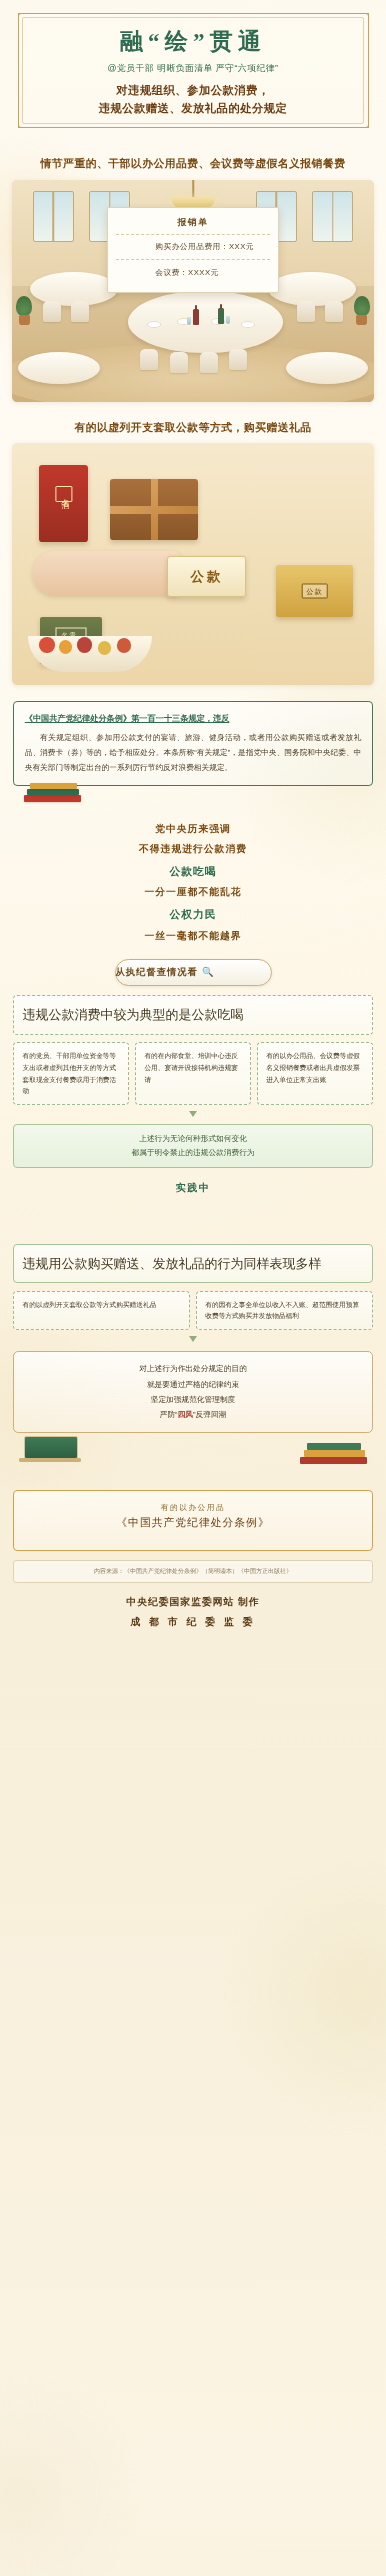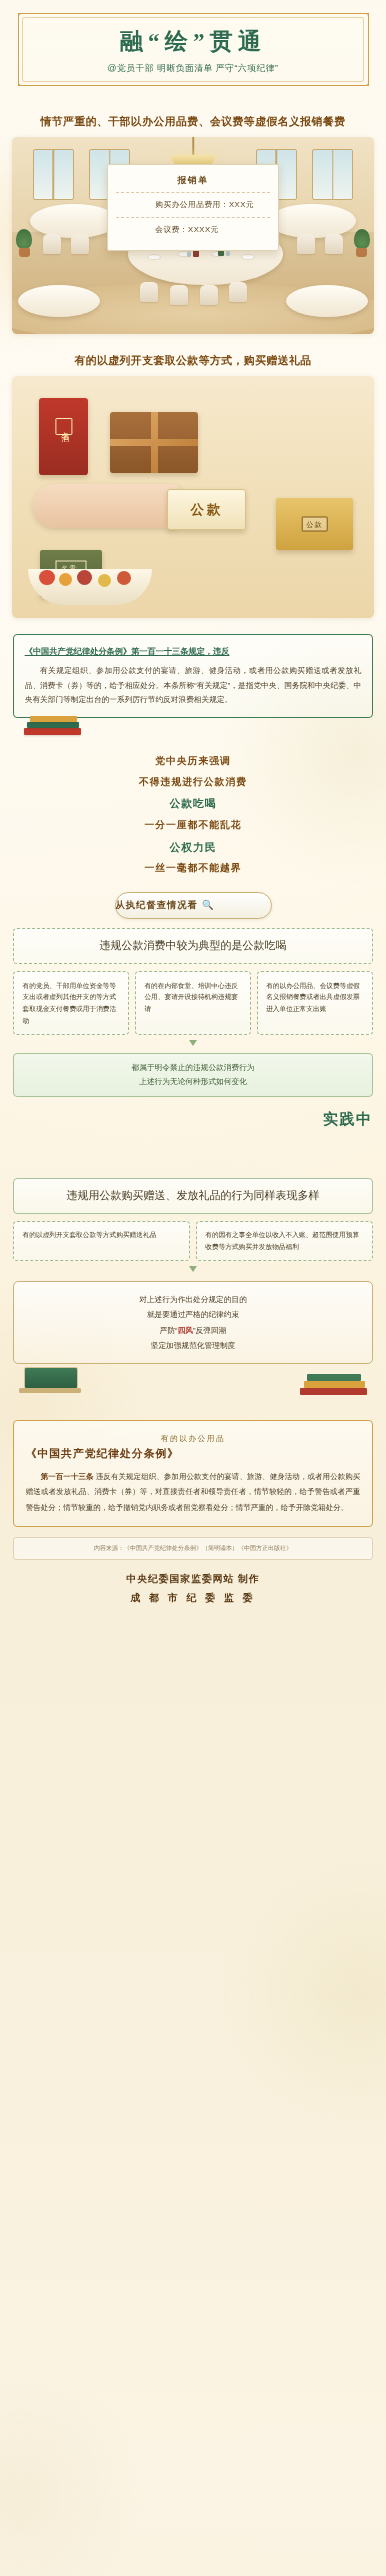--- a/index.html
+++ b/index.html
@@ -90,21 +90,21 @@
     letter-spacing:0.5px;
     margin:17.5px 0 8.2px;
     line-height:1.5;
     padding:0 20.6px;
   }
 
   
   .illus{
     position:relative;
     margin:0 12.4px 5.2px;
-    height:197px;
+    height:222px;
     border-radius:5.2px;
     overflow:hidden;
     background:linear-gradient(180deg,#e9dcc0 0%,#e4d2ae 35%,#dfc79c 60%,#e8d7b4 100%);
     box-shadow:0 1px 5.2px rgba(120,90,40,.12);
   }
   .room-wall{position:absolute;left:0;right:0;top:0;height:48%;
     background:linear-gradient(180deg,#f0e2c4,#e7d3ab);}
   .win{position:absolute;top:11.3px;width:39px;height:49px;border:1.5px solid #c8a96f;border-radius:2.1px;
     background:linear-gradient(180deg,#cfe4e8,#eef4ee);}
   .win:after{content:"";position:absolute;left:50%;top:0;bottom:0;width:1.5px;background:#c8a96f;transform:translateX(-50%);}
@@ -245,40 +245,39 @@
   }
   .pill .mag{margin-left:4.1px;}
 
   
   .flow{margin:3.1px 13.4px 0;}
   .flow-box{
     border:0.5px dashed #9fb98f;
     background:linear-gradient(180deg,rgba(255,255,255,.75),rgba(248,252,244,.5));
     border-radius:4.1px;
     padding:7.2px 8.2px;
-    font-size:11px;
+    font-size:13px;
     line-height:1.8;
     color:#44381f;
-    text-align:center;
   }
   .flow-box.solid{border-style:solid;border-color:#a8c299;}
   .flow-row{display:flex;gap:6.2px;margin-top:7.2px;}
   .flow-row > .flow-box{flex:1;text-align:left;font-size:6.7px;line-height:1.75;}
   .arrow-down{
     width:0;height:0;margin:5.2px auto;
     border-left:4.6px solid transparent;border-right:4.6px solid transparent;
     border-top:6.2px solid #8fae7d;
   }
   .flow-band{
     margin-top:7.2px;border-radius:4.1px;border:0.5px solid #a8c299;
     background:linear-gradient(180deg,#f2f8ec,#e7f1de);
     padding:7.2px 8.2px;text-align:center;font-size:7.7px;line-height:1.8;color:#3c5a33;
   }
   .sec-label{
-    text-align:right;margin:13.4px 0 5.2px;font-size:15px;font-weight:bold;color:#2f6b4f;letter-spacing:1.5px;
+    text-align:center;margin:13.4px 0 5.2px;font-size:10px;font-weight:bold;color:#2f6b4f;letter-spacing:1.5px;
   }
   .people{
     margin:3.1px auto 0;width:118px;height:38px;position:relative;
   }
   .pp{position:absolute;bottom:0;width:15.5px;}
   .pp .head{width:8.2px;height:8.2px;border-radius:50%;background:#4a6f8a;margin:0 auto 1px;}
   .pp .body{width:14.4px;height:21.6px;border-radius:6.2px 6.2px 3.1px 3.1px;background:#5a7fa0;}
   .pp.g .head{background:#8a5a4a;} .pp.g .body{background:#b07a5a;}
   .pp.r .head{background:#9b4a3a;} .pp.r .body{background:#c0603f;}
   .pp.y .head{background:#8a7a3a;} .pp.y .body{background:#cfae4f;}
@@ -302,21 +301,21 @@
   
   .law{
     margin:20.6px 13.4px 0;
     border:1px solid #cfa24a;
     border-radius:4.1px;
     background:linear-gradient(180deg,rgba(255,253,246,.75),rgba(252,246,232,.55));
     padding:12.4px 11.3px 11.3px;
     position:relative;
   }
   .law .l-kicker{text-align:center;font-size:7.7px;color:#8a6a2a;letter-spacing:1.5px;margin-bottom:3.1px;}
-  .law .l-title{text-align:left;font-size:10.8px;font-weight:bold;color:#6b3d12;letter-spacing:1px;margin-bottom:8.2px;}
+  .law .l-title{text-align:center;font-size:10.8px;font-weight:normal;color:#6b3d12;letter-spacing:1px;margin-bottom:8.2px;}
   .law p{margin:0;font-size:7.5px;line-height:2.05;color:#4a3a22;text-align:justify;text-indent:2em;}
   .law .l-art{font-weight:bold;color:#6b3d12;}
   .law-note{
     margin:9.3px 13.4px 0;text-align:center;font-size:6px;color:#8a7a5a;line-height:1.8;
     border:0.5px solid #e0d2b4;border-radius:3.1px;padding:5.2px 7.2px;background:rgba(255,255,255,.45);
   }
 
   
   .qr-area{
     margin:12.4px 13.4px 0;display:flex;align-items:center;justify-content:space-between;gap:5.2px;
@@ -363,20 +362,24 @@
   <div class="wrap">
 
     <div class="header">
       <div class="header-frame">
         <span class="corner tl"></span>
         <span class="corner tr"></span>
         <span class="corner bl"></span>
         <span class="corner br"></span>
         <div class="title-main">融“绘”贯通</div>
         <div class="subtitle">@党员干部 明晰负面清单 严守“六项纪律”</div>
+        <div class="title-lines">
+          <div>对违规组织、参加公款消费，</div>
+          <div>违规公款赠送、发放礼品的处分规定</div>
+        </div>
       </div>
     </div>
 
     <div class="sec-head">情节严重的、干部以办公用品费、会议费等虚假名义报销餐费</div>
 
     <div class="illus">
       <div class="room-wall"></div>
       <div class="win w1"></div>
       <div class="win w2"></div>
       <div class="win w3"></div>
@@ -475,22 +478,22 @@
 
     <div class="flow">
       <div class="flow-box">违规公款消费中较为典型的是公款吃喝</div>
       <div class="flow-row">
         <div class="flow-box">有的党员、干部用单位资金等等支出或者虚列其他开支的等方式套取现金支付餐费或用于消费活动</div>
         <div class="flow-box">有的在内部食堂、培训中心违反公用、宴请开设接待机构违规宴请</div>
         <div class="flow-box">有的以办公用品、会议费等虚假名义报销餐费或者出具虚假发票进入单位正常支出账</div>
       </div>
       <div class="arrow-down"></div>
       <div class="flow-band">
+        <div>上述行为无论何种形式如何变化</div>
         <div>都属于明令禁止的违规公款消费行为</div>
-        <div>上述行为无论何种形式如何变化</div>
       </div>
 
       <div class="sec-label">实践中</div>
 
       <div class="people">
         <span class="pp" style="left:5.2px;"><span class="head"></span><span class="body"></span></span>
         <span class="pp g" style="left:28px;"><span class="head"></span><span class="body"></span></span>
         <span class="pp r" style="left:50px;"><span class="head"></span><span class="body"></span></span>
         <span class="pp y" style="left:73px;"><span class="head"></span><span class="body"></span></span>
         <span class="pp" style="left:96px;"><span class="head"></span><span class="body"></span></span>
@@ -500,45 +503,41 @@
       <div class="flow-row">
         <div class="flow-box">有的以虚列开支套取公款等方式购买赠送礼品</div>
         <div class="flow-box">有的因有之事全单位以收入不入账、超范围使用预算收费等方式购买并发放物品福利</div>
       </div>
       <div class="arrow-down"></div>
     </div>
 
     <div class="final-box">
       <div>对上述行为作出处分规定的目的</div>
       <div>就是要通过严格的纪律约束</div>
+      <div>坚定加强规范化管理制度</div>
       <div>
         <span>严防“</span><span class="hl">四风</span><span>”反弹回潮</span>
       </div>
-      <div>坚定加强规范化管理制度</div>
     </div>
 
     <div class="final-deco">
       <div class="laptop">
           <span class="scr"></span>
           <span class="base"></span>
         </div>
       <div class="bookstack">
           <i></i>
           <i></i>
           <i></i>
         </div>
     </div>
 
     <div class="law">
       <div class="l-kicker">有的以办公用品</div>
       <div class="l-title">《中国共产党纪律处分条例》</div>
-      <p>
-        <span class="l-art">第一百一十三条</span>
-        <span>违反有关规定组织、参加用公款支付的宴请、旅游、健身活动，或者用公款购买赠送或者发放礼品、消费卡（券）等，对直接责任者和领导责任者，情节较轻的，给予警告或者严重警告处分；情节较重的，给予撤销党内职务或者留党察看处分；情节严重的，给予开除党籍处分。</span>
-      </p>
     </div>
 
     <div class="law-note">内容来源：《中国共产党纪律处分条例》（简明读本）《中国方正出版社》</div>
 
 
     <div class="foot">
       <div class="f1">中央纪委国家监委网站 制作</div>
       <div class="f2">成 都 市 纪 委 监 委</div>
     </div>
 

